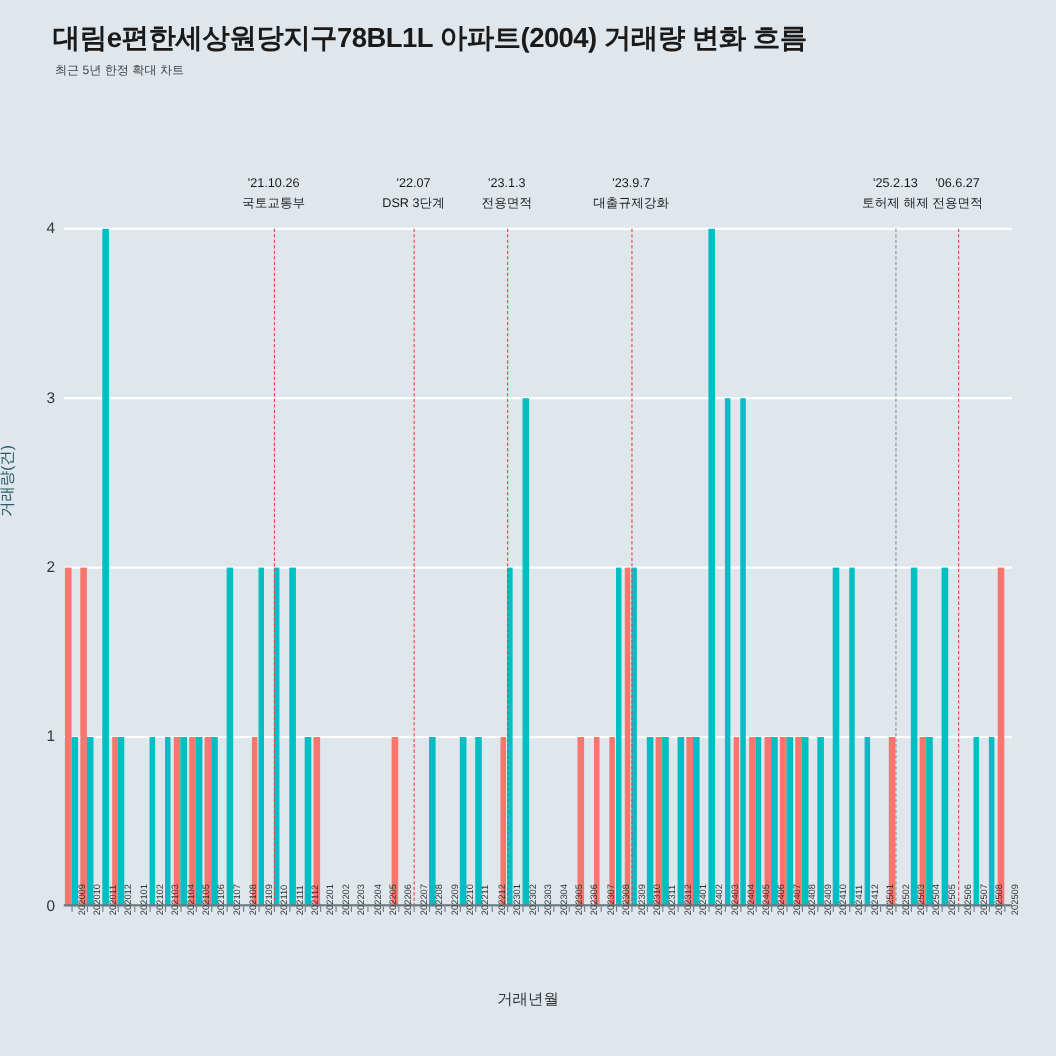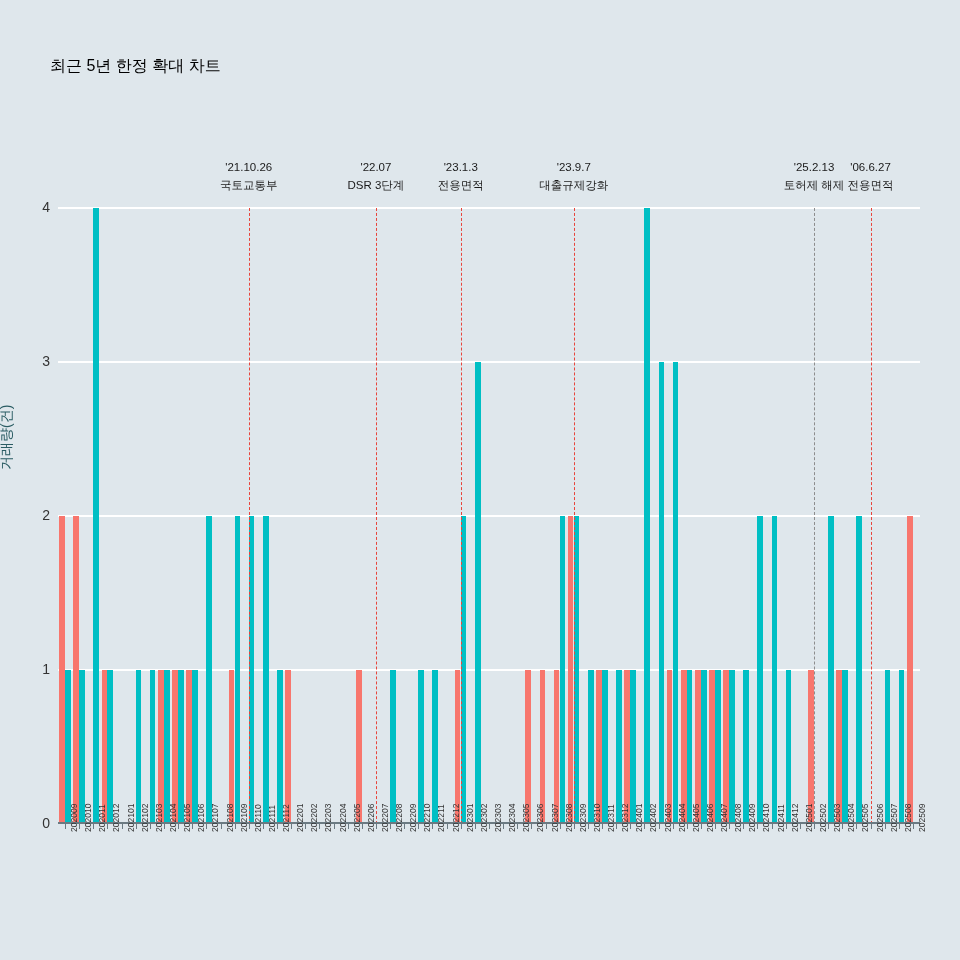--- a/index.html
+++ b/index.html
@@ -26,22 +26,22 @@
     font-size: 25px;
     font-weight: bold;
     color: #1a1a1a;
     letter-spacing: -0.5px;
     white-space: nowrap;
   }
   .subtitle {
     position: absolute;
     left: 50px;
     top: 56px;
-    font-size: 16px;
-    color: #000000;
+    font-size: 11px;
+    color: #404040;
     white-space: nowrap;
   }
   .legend {
     position: absolute;
     left: 0;
     top: 96px;
     width: 960px;
     display: flex;
     justify-content: center;
     align-items: center;
@@ -160,20 +160,21 @@
     text-align: center;
     font-size: 12px;
     color: #333;
   }
 </style>
 </head>
 <body>
 
 <div id="root">
 
+  <div class="title">대림e편한세상원당지구78BL1L 아파트(2004) 거래량 변화 흐름</div>
   <div class="subtitle">최근 5년 한정 확대 차트</div>
 
 
   <div class="ytitle">거래량(건)</div>
 
   <div class="plot" id="plot">
     <div class="plot-bg"></div>
     <div id="gridlines">
         <div class="gridline" style="top: 461px;"></div>
         <div class="gridline" style="top: 307px;"></div>
@@ -409,13 +410,14 @@
       <div class="event-label" style="left: 754.016px; width: 120px; top: 158px;">
         <span class="l1">'25.2.13</span>
         <span class="l2">토허제 해제</span>
       </div>
       <div class="event-label" style="left: 810.541px; width: 120px; top: 158px;">
         <span class="l1">'06.6.27</span>
         <span class="l2">전용면적</span>
       </div>
     </div>
 
+  <div class="xtitle">거래년월</div>
 </div>
 
 </body></html>

